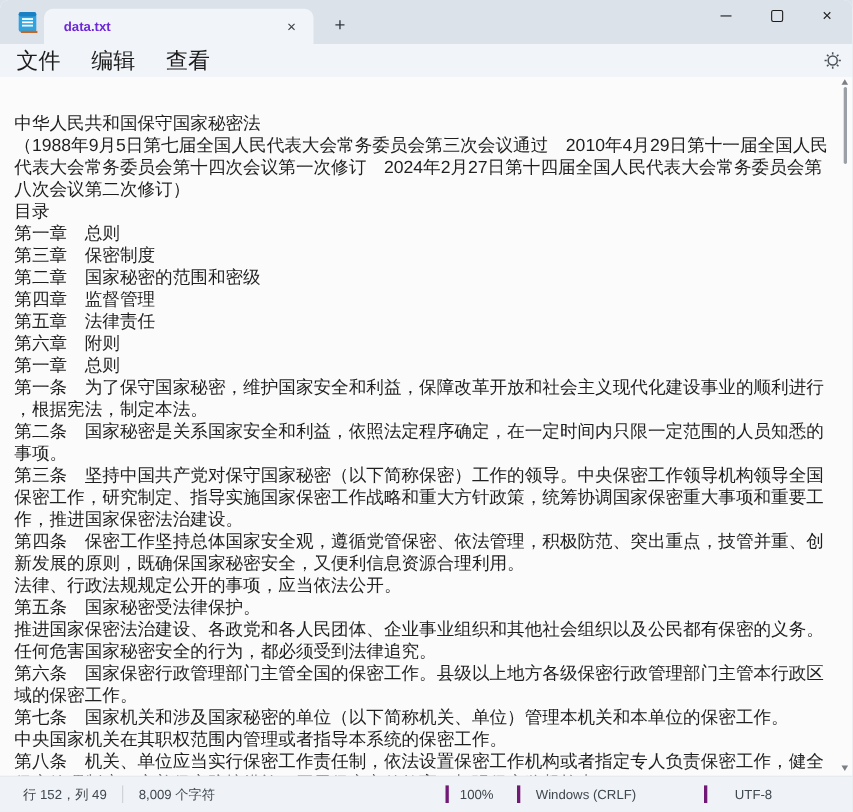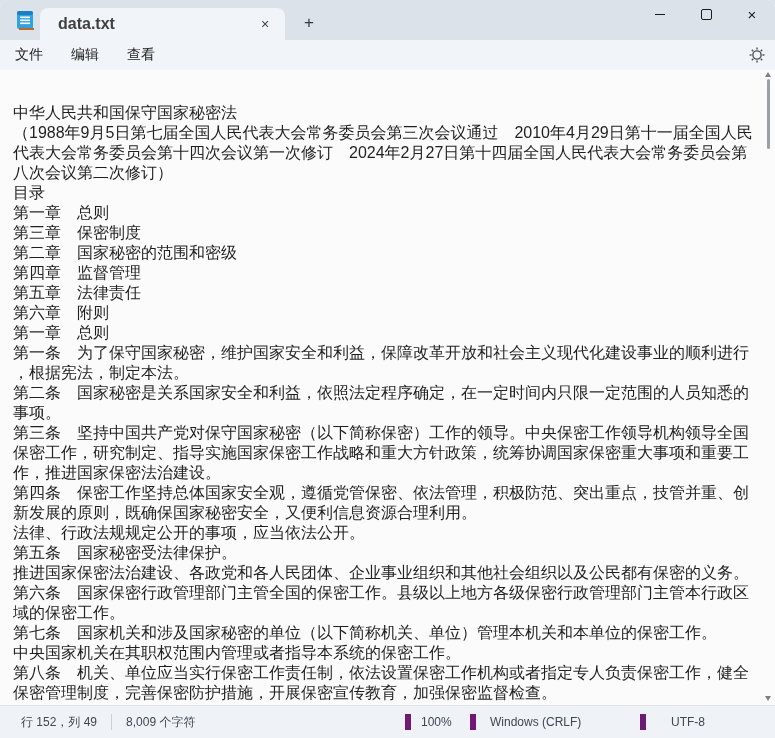--- a/index.html
+++ b/index.html
@@ -10,42 +10,42 @@
     background:#fbfbfc;border-radius:8px 8px 0 0;
   }
   
   .titlebar{height:40px;background:#dbe2ea;flex:none;position:relative;}
   .app-icon{position:absolute;left:15px;top:9px;width:20px;height:23px;}
   .tab{
     position:absolute;left:40px;top:8px;width:245px;height:32px;
     background:#f1f4f8;border-radius:8px 8px 0 0;
     display:flex;align-items:center;cursor:default;
   }
-  .tab-label{margin-left:18px;font-size:16px;font-weight:700;color:#404040;flex:1;}
+  .tab-label{margin-left:18px;font-size:12px;font-weight:700;color:#6d28d9;flex:1;}
   .tab-close{
     width:22px;height:22px;margin-right:9px;border-radius:4px;
     display:flex;align-items:center;justify-content:center;
     font-size:14px;color:#40454b;line-height:1;
   }
   .newtab{
     position:absolute;left:295px;top:10px;width:28px;height:26px;
     display:flex;align-items:center;justify-content:center;
     font-size:17px;color:#33383e;border-radius:4px;
   }
   .win-controls{position:absolute;right:0;top:0;display:flex;height:28px;}
   .win-btn{width:46px;height:28px;display:flex;align-items:center;justify-content:center;color:#1b1b1b;}
   .glyph-min{width:10px;height:0;border-top:1px solid #1b1b1b;display:block;}
   .glyph-max{width:9px;height:9px;border:1px solid #1b1b1b;border-radius:2px;display:block;}
   .glyph-close{font-size:15px;line-height:1;}
   
   .menubar{
     height:30px;background:#f1f4f8;flex:none;position:relative;
     display:flex;align-items:center;padding-left:3px;
   }
-  .menu-item{font-size:14px;color:#1b1b1b;padding:3px 12px;margin-right:4px;border-radius:4px;}
+  .menu-item{font-size:20px;color:#1b1b1b;padding:3px 12px;margin-right:4px;border-radius:4px;}
   .gear{
     position:absolute;right:6px;top:3px;width:24px;height:24px;
     display:flex;align-items:center;justify-content:center;
   }
   
   .editor{flex:1;background:#fbfbfc;position:relative;overflow:hidden;}
   .text-body{
     padding:33px 14px 0 13px;
     font-size:16px;line-height:20px;color:#1f1f1f;
     word-break:break-all;line-break:anywhere;
@@ -68,21 +68,21 @@
   }
   
   .statusbar{
     height:32px;background:#eff2f6;border-top:1px solid #e1e5ea;flex:none;
     display:flex;align-items:center;font-size:12px;color:#3f474f;
   }
   .status-cursor{padding-left:21px;white-space:pre;}
   .status-div{width:0;height:16px;border-left:1px solid #ccd1d7;margin:0 14px;}
   .status-chars{white-space:pre;}
   .status-spacer{flex:1;}
-  .seg{height:16px;display:flex;align-items:center;border-left:6px solid #701a75;box-sizing:border-box;white-space:pre;}
+  .seg{height:16px;display:flex;align-items:center;border-left:3px solid #701a75;box-sizing:border-box;white-space:pre;}
   .seg-zoom{width:65px;padding-left:10px;}
   .seg-eol{width:170px;padding-left:14px;}
   .seg-enc{width:135px;padding-left:25px;}
 </style>
 </head>
 <body>
 
 <div class="window">
 
   <div class="titlebar">
@@ -148,20 +148,21 @@
       <div class="text-line">第五章　法律责任</div>
       <div class="text-line">第六章　附则</div>
       <div class="text-line">第一章　总则</div>
       <div class="text-line">第一条　为了保守国家秘密，维护国家安全和利益，保障改革开放和社会主义现代化建设事业的顺利进行，根据宪法，制定本法。</div>
       <div class="text-line">第二条　国家秘密是关系国家安全和利益，依照法定程序确定，在一定时间内只限一定范围的人员知悉的事项。</div>
       <div class="text-line">第三条　坚持中国共产党对保守国家秘密（以下简称保密）工作的领导。中央保密工作领导机构领导全国保密工作，研究制定、指导实施国家保密工作战略和重大方针政策，统筹协调国家保密重大事项和重要工作，推进国家保密法治建设。</div>
       <div class="text-line">第四条　保密工作坚持总体国家安全观，遵循党管保密、依法管理，积极防范、突出重点，技管并重、创新发展的原则，既确保国家秘密安全，又便利信息资源合理利用。</div>
       <div class="text-line">法律、行政法规规定公开的事项，应当依法公开。</div>
       <div class="text-line">第五条　国家秘密受法律保护。</div>
       <div class="text-line">推进国家保密法治建设、各政党和各人民团体、企业事业组织和其他社会组织以及公民都有保密的义务。</div>
+      <div class="text-line">任何危害国家秘密安全的行为，都必须受到法律追究。</div>
       <div class="text-line">第六条　国家保密行政管理部门主管全国的保密工作。县级以上地方各级保密行政管理部门主管本行政区域的保密工作。</div>
       <div class="text-line">第七条　国家机关和涉及国家秘密的单位（以下简称机关、单位）管理本机关和本单位的保密工作。</div>
       <div class="text-line">中央国家机关在其职权范围内管理或者指导本系统的保密工作。</div>
       <div class="text-line">第八条　机关、单位应当实行保密工作责任制，依法设置保密工作机构或者指定专人负责保密工作，健全保密管理制度，完善保密防护措施，开展保密宣传教育，加强保密监督检查。</div>
     </div>
     <div class="scrollbar">
       <span class="scroll-up"></span>
       <span class="scroll-thumb"></span>
       <span class="scroll-down"></span>
     </div>

